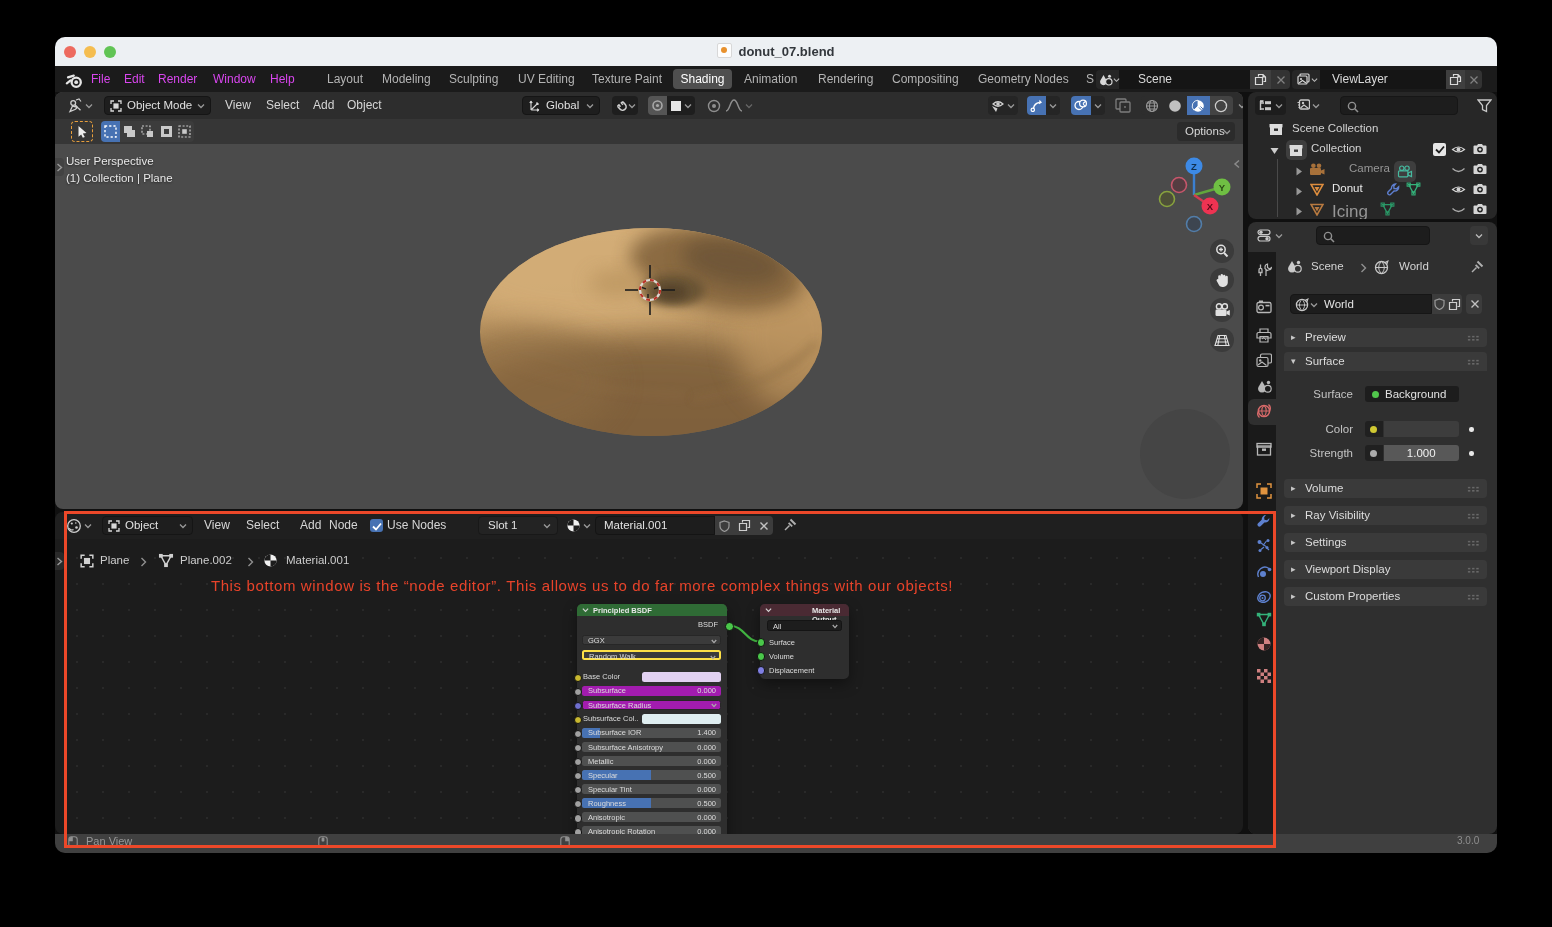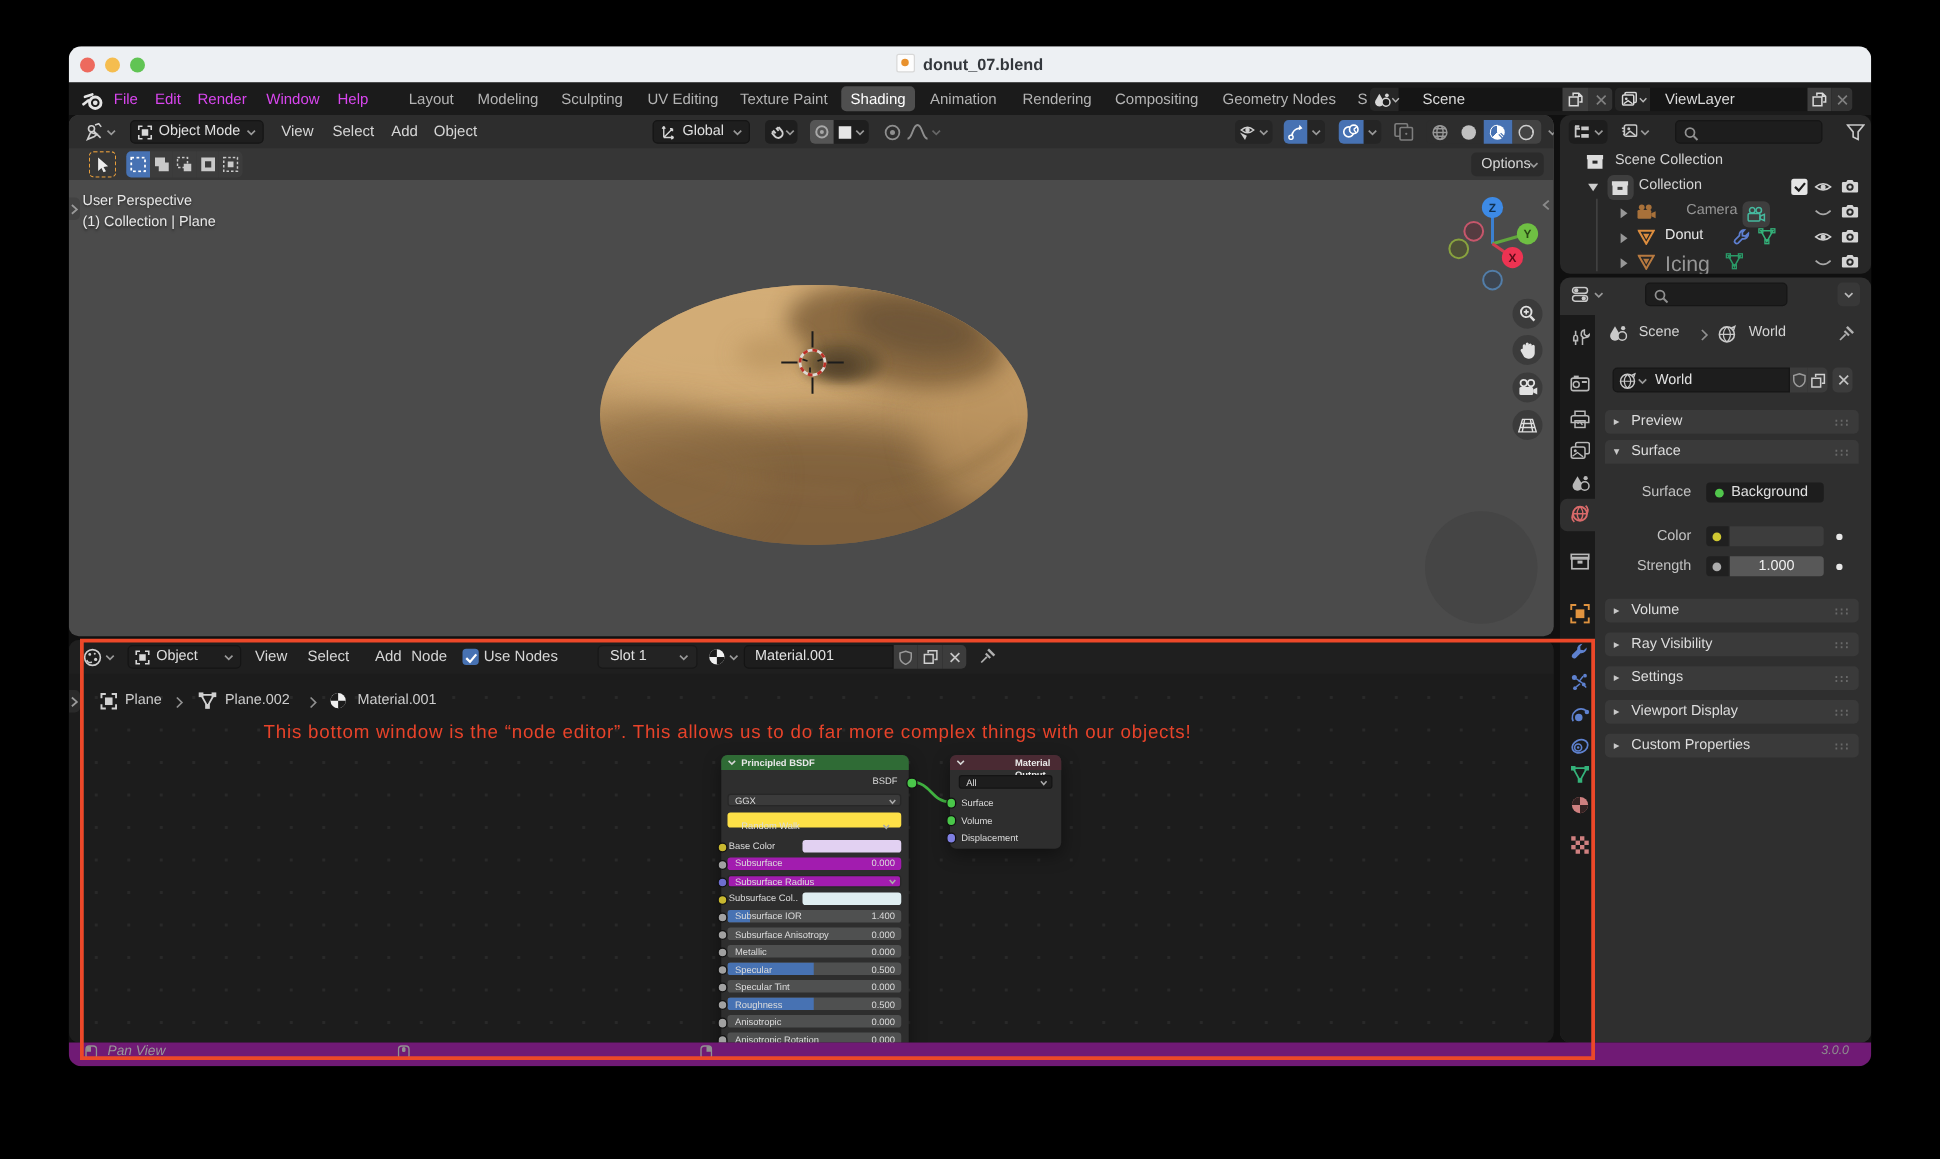--- a/index.html
+++ b/index.html
@@ -38,22 +38,22 @@
   .grip{position:absolute;right:7px;top:7px;width:13px;height:6px;opacity:.55;
     background-image:radial-gradient(circle,#909090 0.9px,transparent 1.1px);
     background-size:4.2px 3.2px;}
   
   #nodeed{position:absolute;left:0px;top:475px;width:1188px;height:322px;background:#1c1c1c;
     border-radius:8px;overflow:hidden;}
   #nodedots{position:absolute;left:0;top:27px;right:0;bottom:0;
     background-image:radial-gradient(circle,#292929 1.1px,transparent 1.4px);
     background-size:26px 26px;background-position:9px 6px;}
   
-  #statusbar{position:absolute;left:0;top:797px;width:100%;height:19px;background:#701a75;
-    color:#989898;font-size:11px;font-style:italic;}
+  #statusbar{position:absolute;left:0;top:797px;width:100%;height:19px;background:#404040;
+    color:#989898;font-size:11px;}
   
   #redrect{position:absolute;left:9px;top:474px;width:1206px;height:331px;
     border:3px solid #ec4829;z-index:50;}
   #redtext{position:absolute;left:140px;top:540px;width:774px;text-align:center;
     color:#e8432a;font-size:15px;letter-spacing:0.62px;z-index:51;}
 </style>
 </head>
 <body>
 <div id="stage">
   <div id="win">
@@ -898,21 +898,21 @@
             </svg>
           <span class="abs" style="left:16px;top:1.5px;font-weight:bold;color:#e8e8e8;">Principled BSDF</span>
         </div>
         <div class="abs" style="right:9px;top:16px;">BSDF</div>
         <div class="abs" style="left:5px;top:30.5px;width:139px;height:10.5px;background:#3b3b3b;border:1px solid #272727;box-sizing:border-box;border-radius:2.5px;">
           <span class="abs" style="left:5px;top:0.5px;">GGX</span>
           <svg class="abs" style="right:3px;top:3px;" width="6" height="5" viewBox="0 0 8 6">
               <path d="M1 1 L4 4.5 L7 1" stroke="#aaa" stroke-width="1.6" fill="none"></path>
             </svg>
         </div>
-        <div class="abs" style="left:5px;top:45.8px;width:139px;height:10.5px;background:#3b3b3b;border:6px solid #fde047;box-sizing:border-box;border-radius:2.5px;">
+        <div class="abs" style="left:5px;top:45.8px;width:139px;height:10.5px;background:#3b3b3b;border:2px solid #fde047;box-sizing:border-box;border-radius:2.5px;">
           <span class="abs" style="left:5px;top:0.5px;">Random Walk</span>
           <svg class="abs" style="right:3px;top:3px;" width="6" height="5" viewBox="0 0 8 6">
               <path d="M1 1 L4 4.5 L7 1" stroke="#aaa" stroke-width="1.6" fill="none"></path>
             </svg>
         </div>
         <div class="abs" style="left:6px;top:68px;">Base Color</div>
         <div class="abs" style="left:65px;top:67.8px;width:79px;height:9.8px;background:#e2d1f2;border-radius:2.5px;"></div>
         <div class="abs" style="left:5px;top:81.8px;width:139px;height:9.8px;background:#a21caf;border-radius:2.5px;">
             <span class="abs" style="left:6px;top:0.5px;">Subsurface</span>
             <span class="abs" style="right:5px;top:0.5px;">0.000</span>

